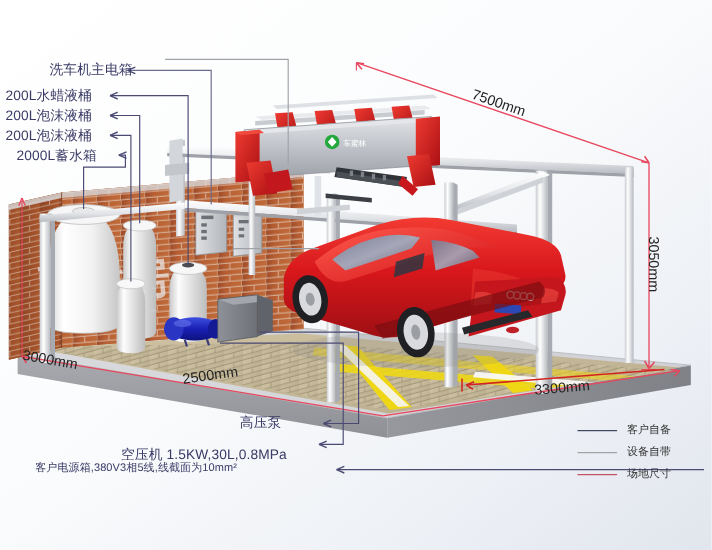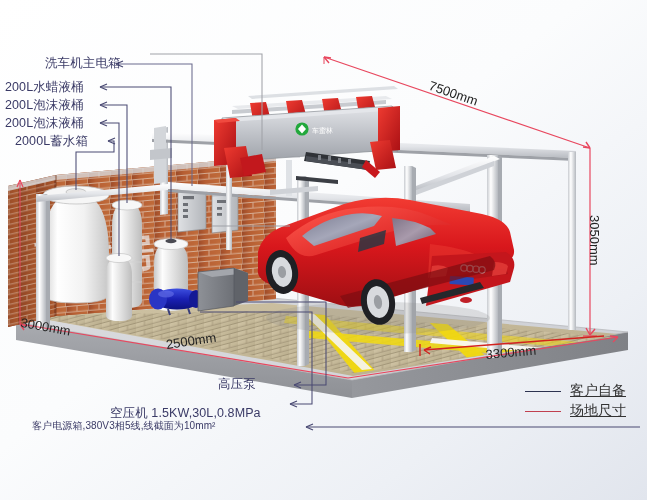--- a/index.html
+++ b/index.html
@@ -16,21 +16,21 @@
        letter-spacing:.1px;}
   .lbl.big{font-size:10px;}
 
   
   .dim{position:absolute;color:#232323;font-size:13px;white-space:nowrap;font-weight:400;}
 
   
   #legend{position:absolute;left:525px;top:381px;width:118px;}
   .lg-row{display:flex;align-items:center;height:20px;}
   .lg-line{width:36px;height:0;border-top:1.6px solid #000;margin-right:9px;}
-  .lg-txt{font-size:14px;color:#333;white-space:nowrap;text-decoration:underline;}
+  .lg-txt{font-size:10px;color:#333;white-space:nowrap;}
 
   svg{display:block;}
   #art{position:absolute;left:0;top:0;}
   .wm{font-family:"DejaVu Sans",sans-serif;}
 </style>
 </head>
 <body>
 
 <div id="stage">
 
@@ -483,18 +483,22 @@
   <div class="dim" style="left:165px; top:337px; transform:rotate(-8deg);transform-origin:left top;">2500mm</div>
 
   <div class="dim" style="left:485px; top:347px; transform:rotate(-5deg);transform-origin:left top;">3300mm</div>
 
   <div id="legend">
     <div class="lg-row">
       <span class="lg-line" style="border-top-color:#2d3350;"></span>
       <span class="lg-txt">客户自备</span>
     </div>
     <div class="lg-row">
+      <span class="lg-line" style="border-top-color:#9b9b9b;"></span>
+      <span class="lg-txt">设备自带</span>
+    </div>
+    <div class="lg-row">
       <span class="lg-line" style="border-top-color:#c0404f;"></span>
       <span class="lg-txt">场地尺寸</span>
     </div>
   </div>
 
 </div>
 
 </body></html>

